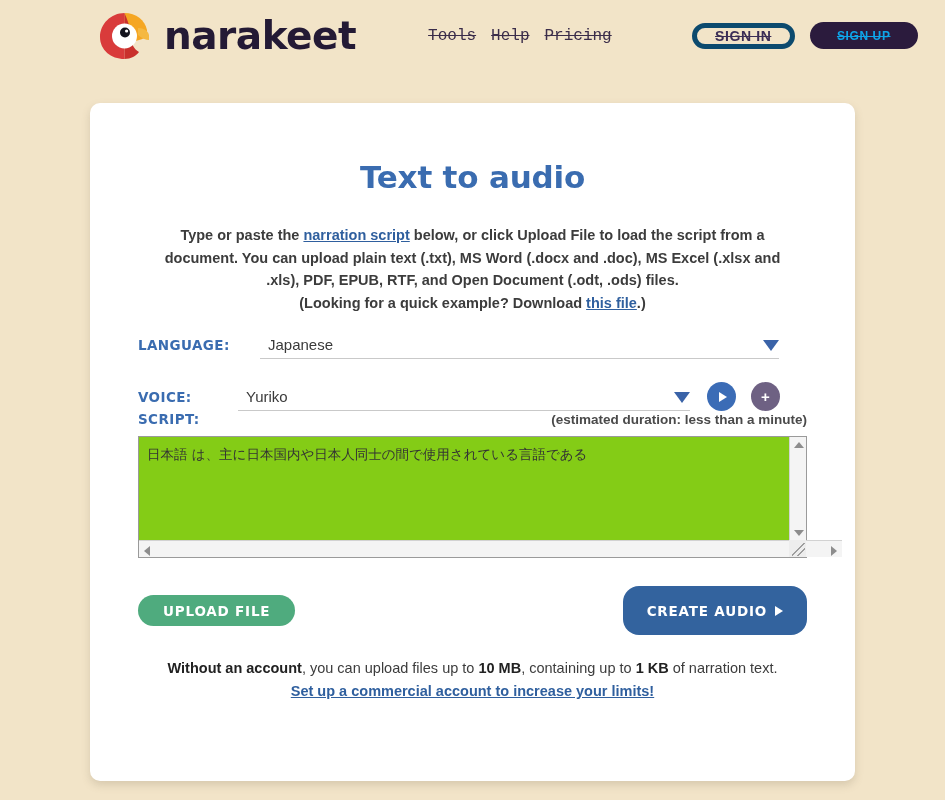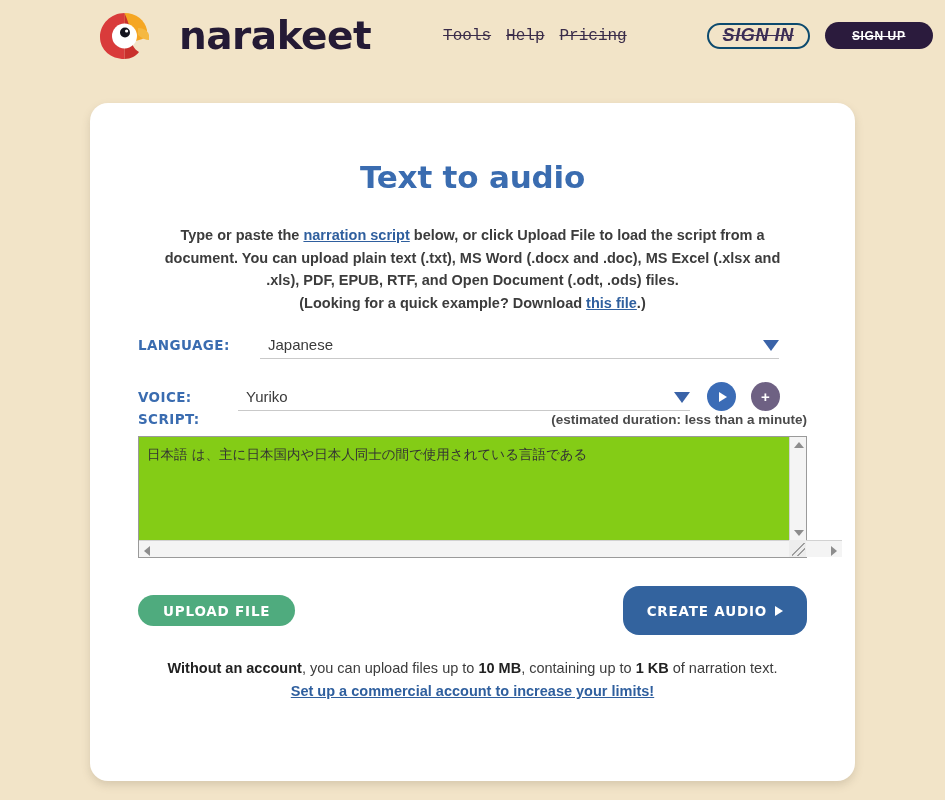--- a/index.html
+++ b/index.html
@@ -15,21 +15,21 @@
   
   .header {
     height: 71px;
     display: flex;
     align-items: center;
     padding: 0 0 0 98px;
   }
   .logo-block {
     display: flex;
     align-items: center;
-    gap: 28px;
+    gap: 13px;
   }
   .parrot {
     width: 53px;
     height: 50px;
     position: relative;
     flex: none;
   }
   .wordmark {
     font-size: 39px;
     font-weight: bold;
@@ -55,57 +55,56 @@
   .authbtns {
     display: flex;
     align-items: center;
     gap: 15px;
     margin-left: 80px;
   }
   .btn-signin {
     width: 103px;
     height: 26px;
     border-radius: 13px;
-    border: 2px solid #0c4a6e;
+    border: 5px solid #0c4a6e;
     background: transparent;
     color: #3b2d55;
-    font-size: 18px;
+    font-size: 14px;
     font-weight: bold;
     letter-spacing: 0.6px;
     text-decoration: line-through;
     display: flex;
     align-items: center;
     justify-content: center;
-    font-style: italic;
   }
   .btn-signup {
     width: 108px;
     height: 27px;
     border-radius: 14px;
     border: none;
     background: #2b1b3d;
-    color: #ffffff;
+    color: #0ea5e9;
     font-size: 12px;
     font-weight: bold;
     letter-spacing: 0.6px;
     text-decoration: line-through;
     display: flex;
     align-items: center;
     justify-content: center;
   }
 
   
   .card {
     position: absolute;
     left: 90px;
     top: 103px;
     width: 765px;
     height: 678px;
     background: #ffffff;
-    border-radius: 18px;
+    border-radius: 10px;
     box-shadow: 0 4px 8px rgba(120,105,80,0.22);
     padding: 0 48px;
   }
   .title {
     margin: 0;
     padding-top: 56px;
     text-align: center;
     font-size: 31px;
     font-weight: bold;
     color: #3a6cb0;

